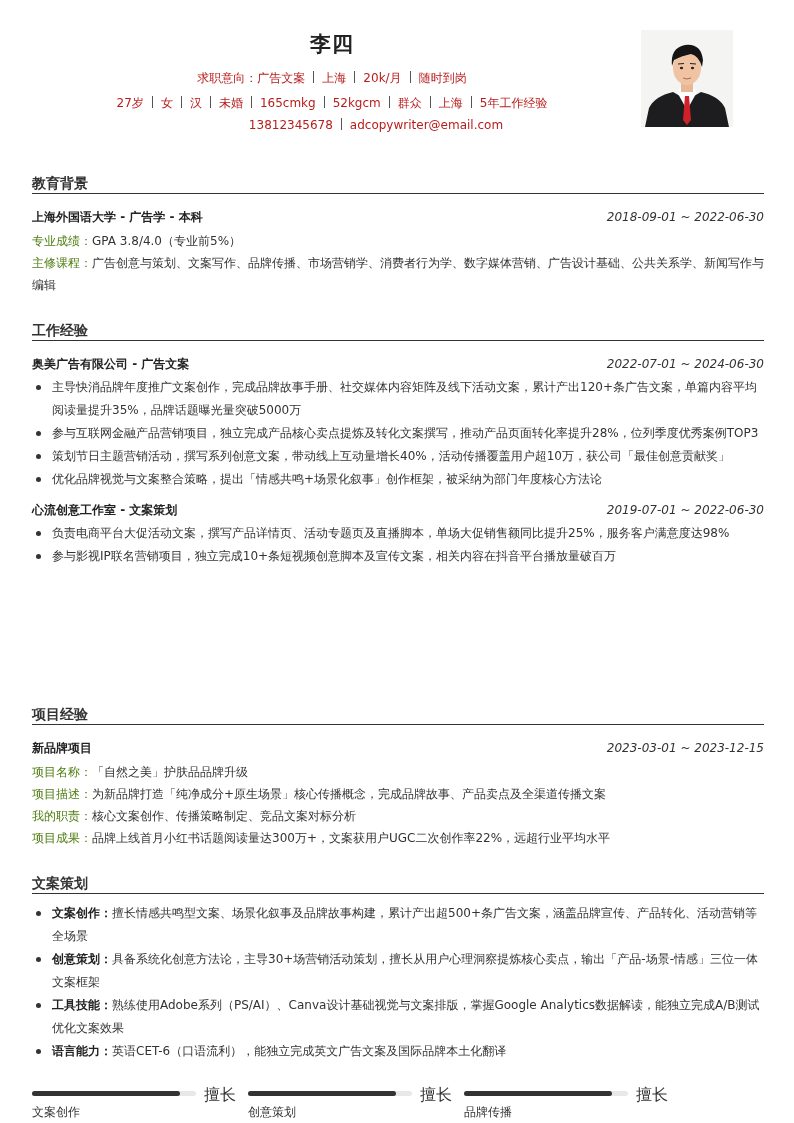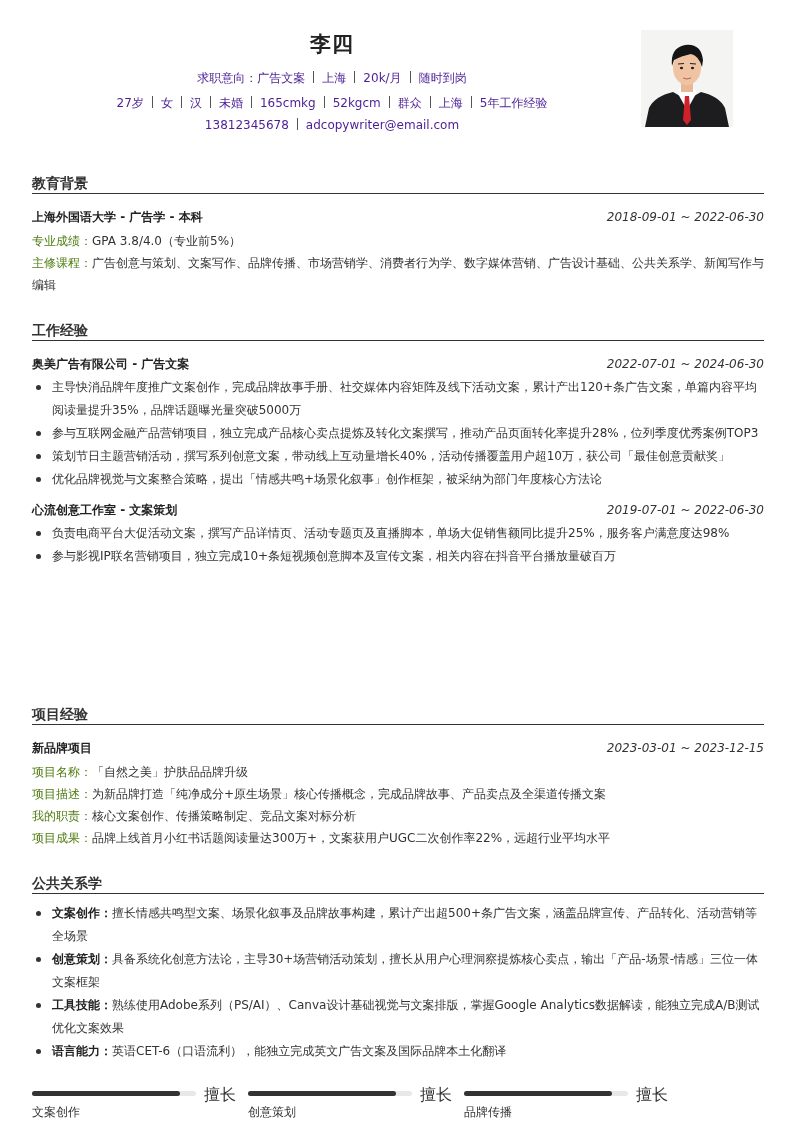--- a/index.html
+++ b/index.html
@@ -1,25 +1,25 @@
 <!DOCTYPE html>
 <html><head>
 <meta charset="utf-8">
 <style>
   * { box-sizing: border-box; margin: 0; padding: 0; }
   html, body { width: 794px; height: 1123px; background: #ffffff; overflow: hidden; }
   body { font-family: "DejaVu Sans", "Liberation Sans", sans-serif; color: #222; font-size: 12px; position: relative; }
 
   .header { position: absolute; left: 0; top: 0; width: 632px; height: 150px; }
   .name { position: absolute; left: 0; width: 664px; top: 30px; text-align: center; font-size: 21px; font-weight: bold; color: #222; letter-spacing: 1px; }
-  .info-line { position: absolute; left: 0; width: 664px; text-align: center; font-size: 12px; color: #4c1d95; white-space: nowrap; }
+  .info-line { position: absolute; left: 0; width: 664px; text-align: center; font-size: 12px; color: #b91c1c; white-space: nowrap; }
   .info-line .sep { display: inline-block; width: 1px; height: 12px; background: #555; margin: 0 8px; vertical-align: -1px; }
   .l1 { top: 70px; }
   .l2 { top: 95px; }
-  .l3 { top: 118px; }
+  .l3 { top: 118px; margin-left: 44px; }
 
   .photo { position: absolute; left: 641px; top: 30px; width: 92px; height: 97px; background: #f3f3f1; overflow: hidden; }
 
   .section { position: absolute; left: 32px; width: 732px; }
   .sec-title { font-size: 14px; font-weight: bold; color: #333; height: 22px; line-height: 22px; border-bottom: 1.5px solid #333; padding-bottom: 0; }
   .sec-title span { display: block; height: 22px; }
 
   .row-head { display: flex; justify-content: space-between; align-items: center; font-size: 12px; margin-top: 14px; height: 18px; }
   .row-head .org { font-weight: bold; color: #222; }
   .row-head .date { color: #333; font-style: italic; }
@@ -115,21 +115,21 @@
     <span class="date">2023-03-01 ~ 2023-12-15</span>
   </div>
   <div class="line" style="margin-top:4px;"><b>项目名称：</b><span>「自然之美」护肤品品牌升级</span></div>
   <div class="line"><b>项目描述：</b><span>为新品牌打造「纯净成分+原生场景」核心传播概念，完成品牌故事、产品卖点及全渠道传播文案</span></div>
   <div class="line"><b>我的职责：</b><span>核心文案创作、传播策略制定、竞品文案对标分析</span></div>
   <div class="line"><b>项目成果：</b><span>品牌上线首月小红书话题阅读量达300万+，文案获用户UGC二次创作率22%，远超行业平均水平</span></div>
 </div>
 
 <div class="section" style="top:872px;">
   <div class="sec-title">
-      <span>公共关系学</span>
+      <span>文案策划</span>
     </div>
   <ul class="bullets" style="margin-top:8px;">
     <li><b>文案创作：</b><span>擅长情感共鸣型文案、场景化叙事及品牌故事构建，累计产出超500+条广告文案，涵盖品牌宣传、产品转化、活动营销等全场景</span></li>
     <li><b>创意策划：</b><span>具备系统化创意方法论，主导30+场营销活动策划，擅长从用户心理洞察提炼核心卖点，输出「产品-场景-情感」三位一体文案框架</span></li>
     <li><b>工具技能：</b><span>熟练使用Adobe系列（PS/AI）、Canva设计基础视觉与文案排版，掌握Google Analytics数据解读，能独立完成A/B测试优化文案效果</span></li>
     <li><b>语言能力：</b><span>英语CET-6（口语流利），能独立完成英文广告文案及国际品牌本土化翻译</span></li>
   </ul>
 </div>
 
 <div class="skill-bars">

